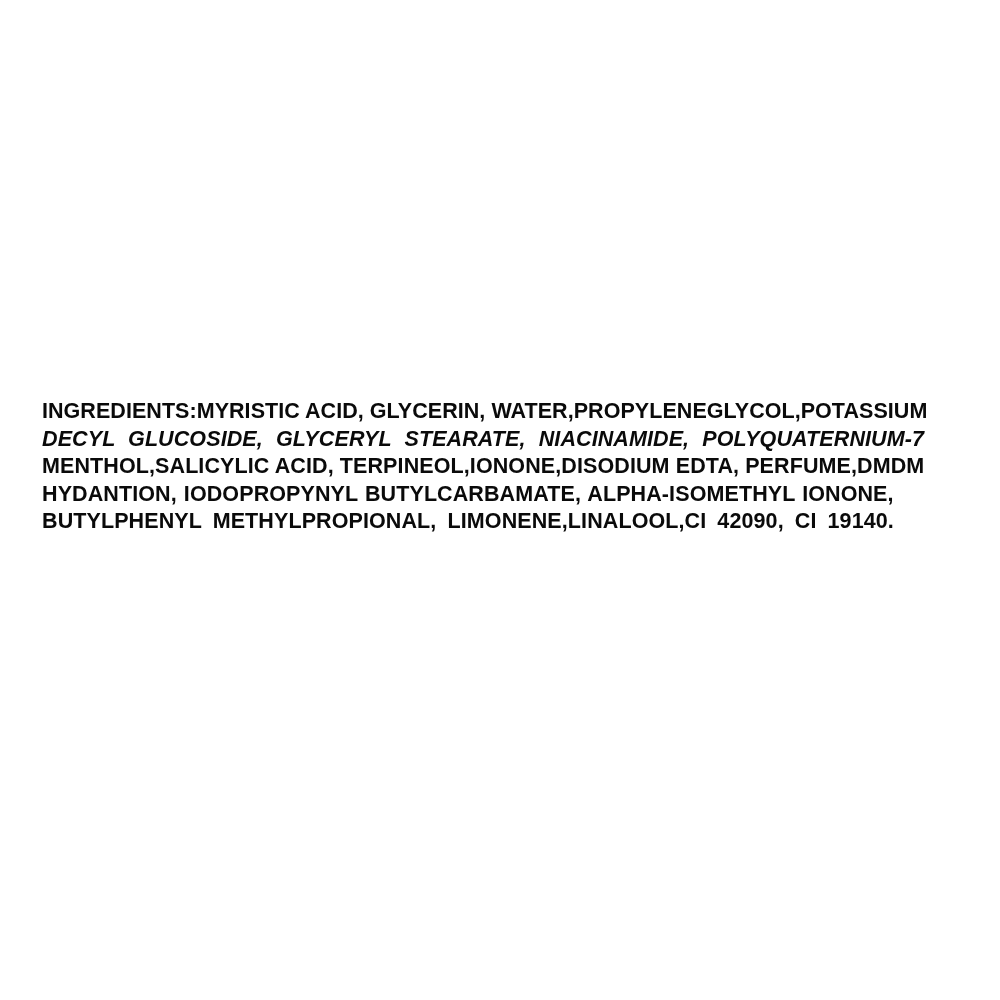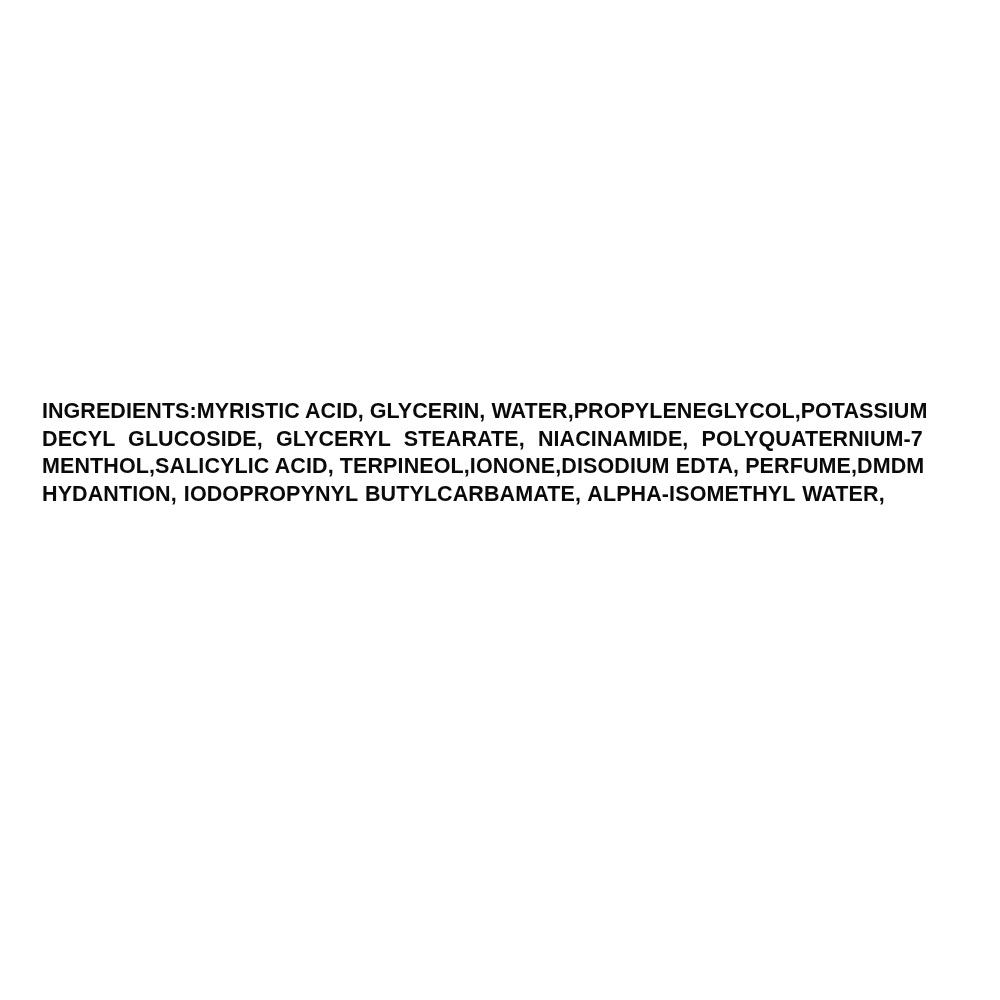--- a/index.html
+++ b/index.html
@@ -27,27 +27,28 @@
   }
   .ingredients-line {
     color: #0a0a0a;
     font-size: 21.5px;
     line-height: 27.5px;
     letter-spacing: 0.1px;
     white-space: pre;
     font-weight: 600;
   }
   .ln-0 { letter-spacing: 0.05px; }
-  .ln-2 { word-spacing: 7px; }
+  .ln-2 { word-spacing: 7px; font-style: italic; }
   .ln-4 { word-spacing: 1px; }
   .ln-5 { word-spacing: 5px; }
 </style>
 </head>
 <body>
 
 <div class="page">
   <div class="ingredients-block">
     <div class="ingredients-line ln-0">INGREDIENTS:MYRISTIC ACID, GLYCERIN, WATER,PROPYLENEGLYCOL,POTASSIUM</div>
     <div class="ingredients-line ln-2">DECYL GLUCOSIDE, GLYCERYL STEARATE, NIACINAMIDE, POLYQUATERNIUM-7</div>
     <div class="ingredients-line ln-3">MENTHOL,SALICYLIC ACID, TERPINEOL,IONONE,DISODIUM EDTA, PERFUME,DMDM</div>
-    <div class="ingredients-line ln-4">HYDANTION, IODOPROPYNYL BUTYLCARBAMATE, ALPHA-ISOMETHYL WATER,</div>
+    <div class="ingredients-line ln-4">HYDANTION, IODOPROPYNYL BUTYLCARBAMATE, ALPHA-ISOMETHYL IONONE,</div>
+    <div class="ingredients-line ln-5">BUTYLPHENYL METHYLPROPIONAL, LIMONENE,LINALOOL,CI 42090, CI 19140.</div>
   </div>
 </div>
 
 </body></html>

